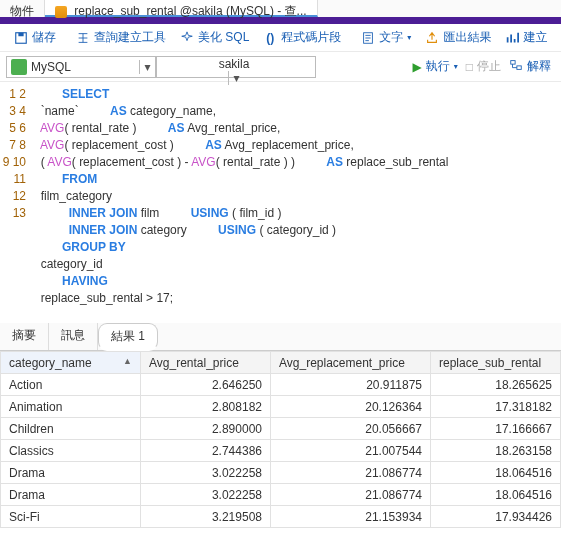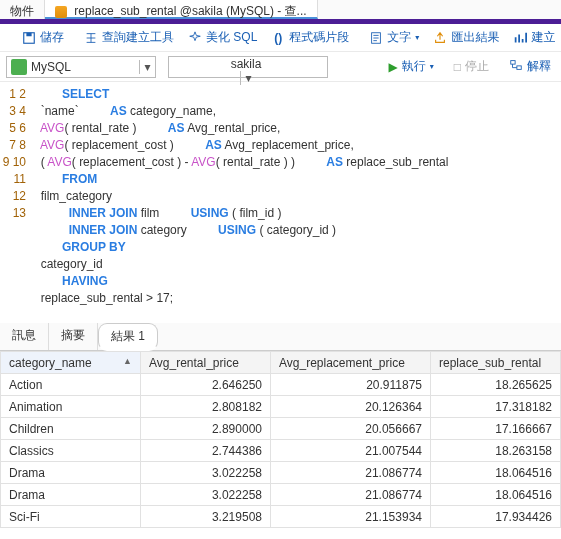--- a/index.html
+++ b/index.html
@@ -1,33 +1,33 @@
 <!DOCTYPE html>
 <html><head>
 <meta charset="utf-8">
 <style>
   * { box-sizing: border-box; margin: 0; padding: 0; font-family: "Microsoft JhengHei", "Segoe UI", Arial, sans-serif; font-size: 12px; }
   body { background: #fff; width: 561px; height: 539px; overflow: hidden; color: #333; }
 
   
-  .tabbar { display: flex; height: 24px; background: #fafafa; border-bottom: 5px solid #4c1d95; }
+  .tabbar { display: flex; height: 24px; background: #fafafa; border-bottom: 7px solid #4c1d95; }
   .tab { padding: 3px 10px; border-right: 1px solid #ddd; cursor: pointer; }
   .tab.active { background: #fff; border-bottom: 2px solid #4a90d9; }
   .tab-icon { display: inline-block; width: 12px; height: 12px; margin-right: 4px; vertical-align: middle; }
   .tab-icon.sql { background: linear-gradient(#f5a623, #e08e0b); border-radius: 2px; }
 
   
-  .toolbar { display: flex; align-items: center; height: 28px; padding: 2px 16px; gap: 2px; border-bottom: 1px solid #eaeaea; }
+  .toolbar { display: flex; align-items: center; height: 28px; padding: 2px 8px; gap: 2px; border-bottom: 1px solid #eaeaea; }
   .tb-btn { display: flex; align-items: center; gap: 4px; padding: 2px 6px; color: #1a5fb4; cursor: pointer; white-space: nowrap; }
   .tb-btn .ico { width: 14px; height: 14px; display: inline-flex; align-items: center; justify-content: center; }
   .ico svg { width: 14px; height: 14px; }
   .sep { width:1px; height:18px; background:#ddd; margin:0 2px; }
 
   
-  .selrow { display: flex; align-items: center; height: 30px; padding: 3px 6px; gap: 12px; border-bottom: 1px solid #eaeaea; }
+  .selrow { display: flex; align-items: center; height: 30px; padding: 3px 6px; gap: 0; border-bottom: 1px solid #eaeaea; }
   .combo { display: flex; align-items: center; border: 1px solid #bbb; height: 22px; background: #fff; cursor: pointer; }
   .combo .cico { width: 16px; height: 16px; margin: 0 4px; border-radius: 2px; }
   .combo .cico.mysql { background: #4caf50; }
   .combo .cico.db { background: #4caf50; }
   .combo .ctxt { flex: 1; padding-right: 4px; }
   .combo .carrow { width: 16px; border-left: 1px solid #bbb; text-align: center; color: #555; }
   .combo.w1 { width: 150px; }
   .combo.w2 { width: 160px; flex-direction: column; }
   .rbtn { display:flex; align-items:center; gap:4px; color:#1a5fb4; cursor:pointer; padding:2px 4px;}
 
@@ -177,22 +177,22 @@
 <span class="id">  film_category</span>
 <span class="kw">  INNER JOIN</span><span class="id"> film </span><span class="kw">USING</span><span class="id"> ( film_id )</span>
 <span class="kw">  INNER JOIN</span><span class="id"> category </span><span class="kw">USING</span><span class="id"> ( category_id )</span>
 <span class="kw">GROUP BY</span>
 <span class="id">  category_id</span>
 <span class="kw">HAVING</span>
 <span class="id">  replace_sub_rental &gt; 17;</span></div>
 </div>
 
 <div class="rtabs">
+  <div class="rtab">摘要</div>
   <div class="rtab">訊息</div>
-  <div class="rtab">摘要</div>
   <div class="rtab active">結果 1</div>
 </div>
 
 <table class="grid">
   <thead>
     <tr>
       <th class="sorted" style="width:140px;">
         <span>category_name</span>
         <span class="sort-arrow">▲</span>
       </th>

